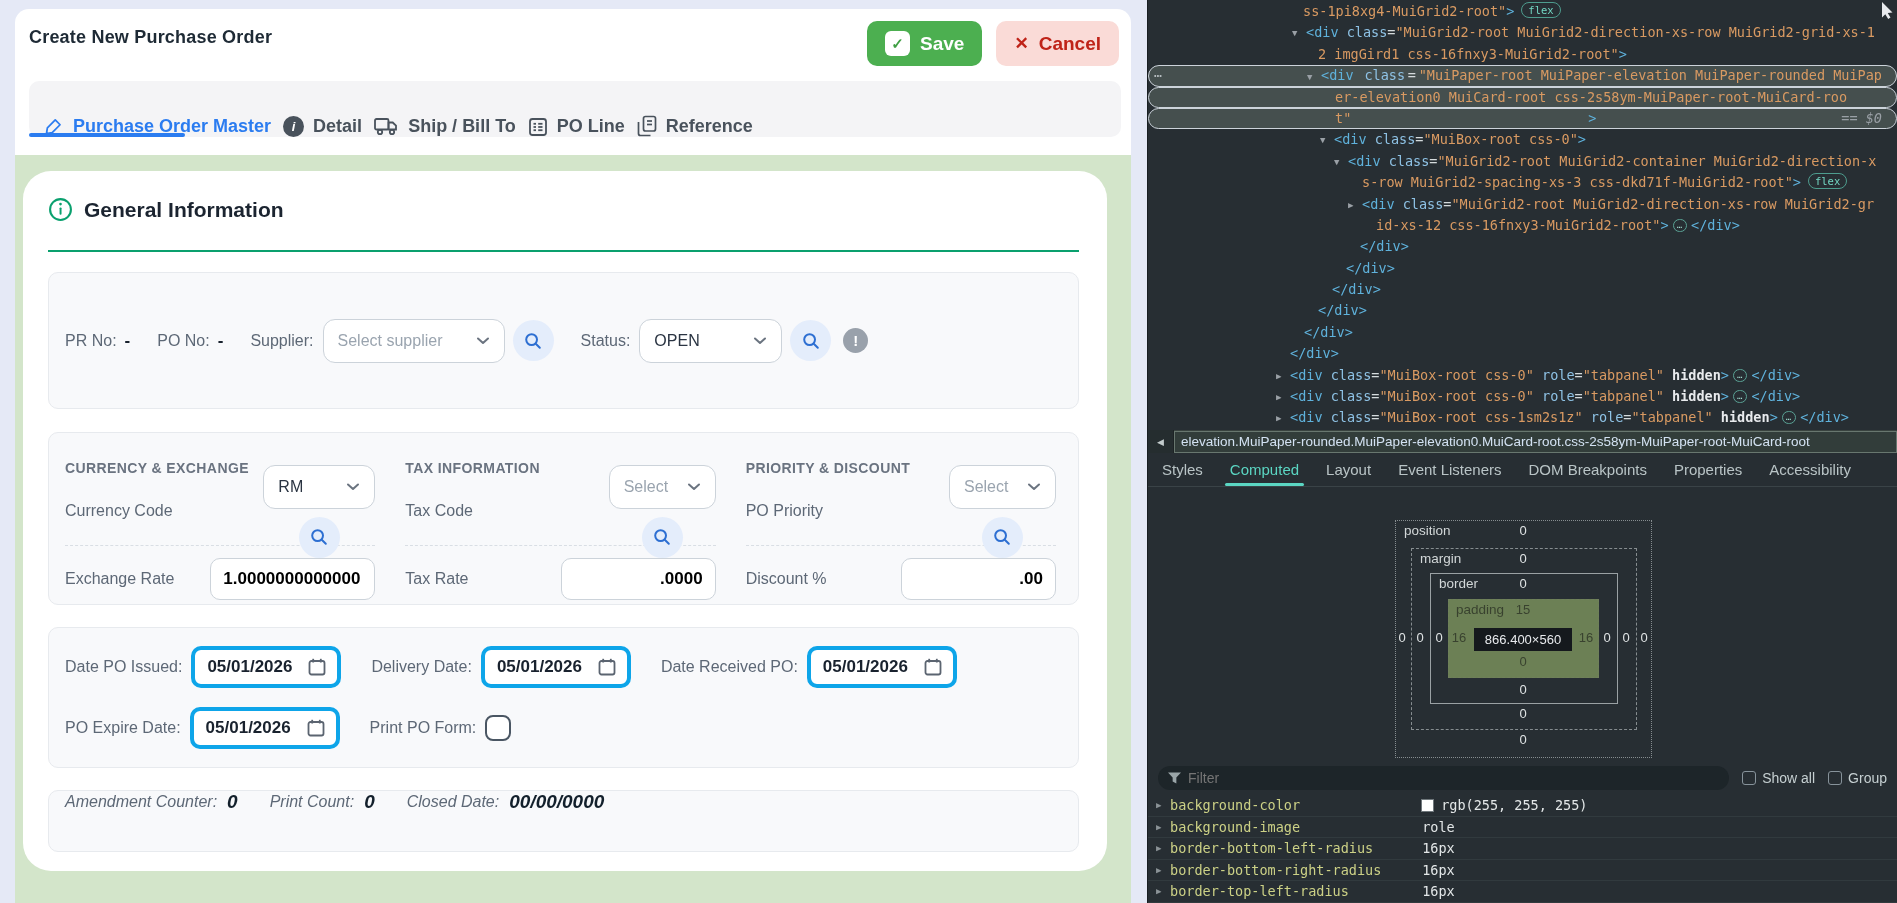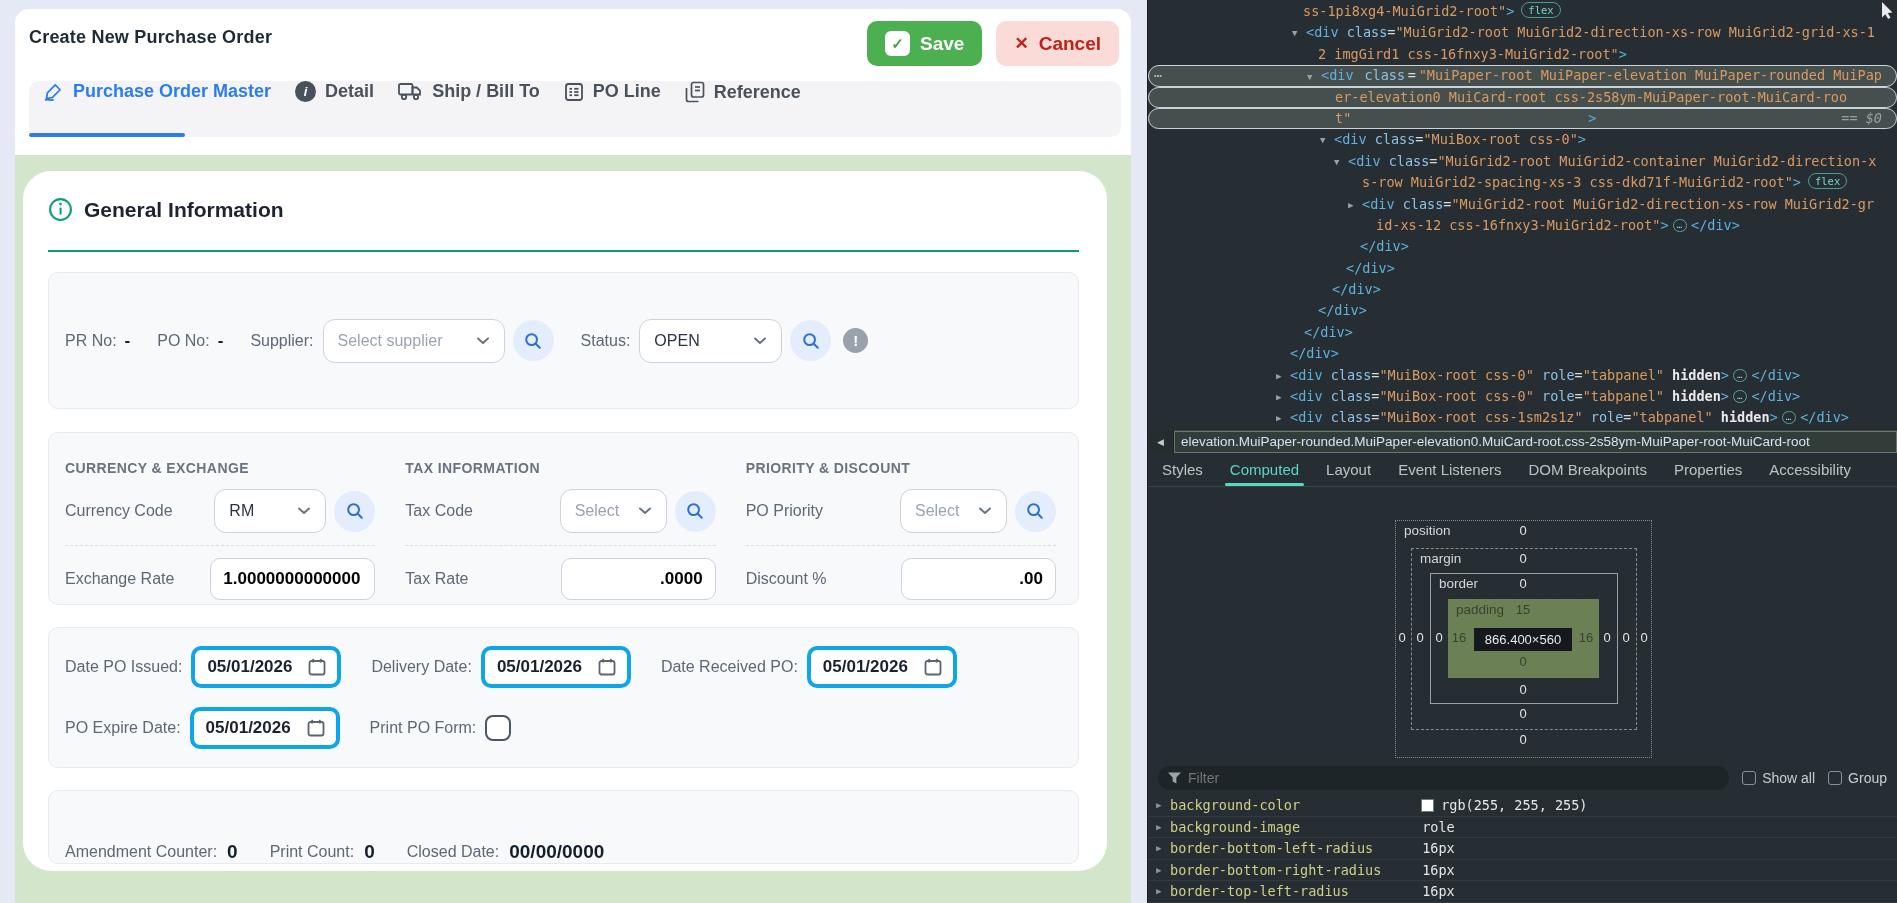--- a/index.html
+++ b/index.html
@@ -10,55 +10,55 @@
   #app { position:absolute; left:0; top:0; width:1147px; height:903px; background:#e5e9f6; }
   .app-card { position:absolute; left:15px; top:9px; width:1116px; height:894px; background:#ffffff; border-radius:14px 14px 0 0; }
   .app-title { position:absolute; left:14px; top:18px; font-size:18px; font-weight:bold; color:#1e2a35; letter-spacing:.2px; }
   .btn-row { position:absolute; right:12px; top:12px; display:flex; gap:14px; }
   .btn { height:45px; border-radius:10px; display:flex; align-items:center; gap:10px; padding:0 18px; font-size:19px; font-weight:bold; cursor:pointer; }
   .btn-save { background:#4caf50; color:#fff; }
   .btn-save .chk { width:25px; height:25px; background:#fff; border-radius:6px; color:#3f9f44; display:flex; align-items:center; justify-content:center; font-size:15px; font-weight:900; }
   .btn-cancel { background:#fadbd7; color:#bf2318; }
   .btn-cancel .x { font-size:17px; font-weight:bold; }
 
-  .tabbar { position:absolute; left:14px; top:72px; width:1092px; height:56px; background:#f4f4f6; border-radius:10px; display:flex; align-items:flex-start; gap:24px; padding:0 14px; }
+  .tabbar { position:absolute; left:14px; top:72px; width:1092px; height:56px; background:#f4f4f6; border-radius:10px; display:flex; align-items:flex-end; gap:12px; padding:0 14px; }
   .app-tab { display:flex; align-items:center; gap:9px; font-size:18px; font-weight:600; color:#49525c; cursor:pointer; white-space:nowrap; }
   .app-tab.active { color:#2b7cf0; }
   .tab-underline { position:absolute; left:0; bottom:0; width:156px; height:4px; background:#2b7cf0; border-radius:3px; }
   .info-badge { width:21px; height:21px; border-radius:50%; background:#49525c; color:#fff; font-size:13px; font-weight:bold; font-style:italic; display:flex; align-items:center; justify-content:center; }
 
   .green-overlay { position:absolute; left:0; top:146px; width:1116px; bottom:0; background:#d3e5ca; }
   .inner-card { position:absolute; left:8px; top:16px; width:1084px; height:700px; background:#fff; border-radius:28px; }
 
   .gi-header { position:absolute; left:25px; top:26px; display:flex; align-items:center; gap:11px; }
   .gi-header .t { font-size:21px; font-weight:bold; color:#1b2430; }
   .gi-divider { position:absolute; left:25px; top:79px; width:1031px; height:2px; background:#0aa06e; }
 
   .fbox { position:absolute; left:25px; width:1031px; background:#f8f9fb; border:1px solid #e7eaee; border-radius:10px; }
   #box1 { top:101px; height:137px; display:flex; flex-direction:column; justify-content:space-evenly; padding:0 16px; }
   #box2 { top:261px; height:173px; display:flex; padding:0 16px; }
   #box3 { top:456px; height:141px; display:flex; flex-direction:column; justify-content:space-evenly; padding:0 16px; }
-  #box4 { top:619px; height:74px; display:flex; align-items:flex-end; padding:0 16px; }
+  #box4 { top:619px; height:62px; display:flex; align-items:flex-start; padding:0 16px;font-style:italic; }
 
   .frow { display:flex; align-items:center; }
   .lbl { font-size:16px; color:#5d6876; white-space:nowrap; }
   .val { font-size:17px; font-weight:bold; color:#19222e; }
   .sel { height:44px; border:1px solid #ccd3da; border-radius:12px; background:#fff; display:flex; align-items:center; justify-content:space-between; padding:0 14px; cursor:pointer; }
   .sel .sval { font-size:16px; color:#2a3442; }
   .sel.ph .sval { color:#9aa4af; }
   .searchbtn { width:41px; height:41px; border-radius:50%; background:#e4edfb; display:flex; align-items:center; justify-content:center; cursor:pointer; flex:none; }
   .excl { width:25px; height:25px; border-radius:50%; background:#99a1ab; color:#fff; font-weight:bold; font-size:15px; display:flex; align-items:center; justify-content:center; }
 
   .col { flex:1; padding-top:27px; padding-right:30px; }
   .col:last-child { padding-right:6px; }
   .sec-title { font-size:14px; font-weight:bold; color:#6a7380; letter-spacing:.4px; }
   .col .crow { display:flex; align-items:center; justify-content:space-between; margin-top:12px; height:46px; }
   .col .dash { border-top:1px dashed #d9dee4; margin-top:11px; }
   .col .crow2 { display:flex; align-items:center; justify-content:space-between; margin-top:11px; height:44px; }
-  .ctrl { display:flex; align-items:center; gap:8px; }
+  .ctrl { display:flex; align-items:center; gap:8px;flex-direction:column; }
   .num { height:42px; width:165px; border:1px solid #ccd3da; border-radius:10px; background:#fff; display:flex; align-items:center; padding:0 12px; font-size:17px; font-weight:bold; color:#000000; overflow:hidden; white-space:nowrap; }
   .num.right { justify-content:flex-end; }
 
   .dgroup { display:flex; align-items:center; gap:9px; }
   .date { height:42px; width:150px; border:4px solid #0ea5e9; border-radius:10px; background:#fff; display:flex; align-items:center; justify-content:space-between; padding:0 10px 0 12px; font-size:17px; font-weight:bold; color:#19222e; cursor:pointer; }
   .checkbox { width:26px; height:26px; border:2px solid #4a5663; border-radius:8px; background:#fff; cursor:pointer; }
   .fpair { display:flex; align-items:center; gap:10px; }
   .fval { font-size:19px; font-weight:bold; color:#13202c; }
 
   

